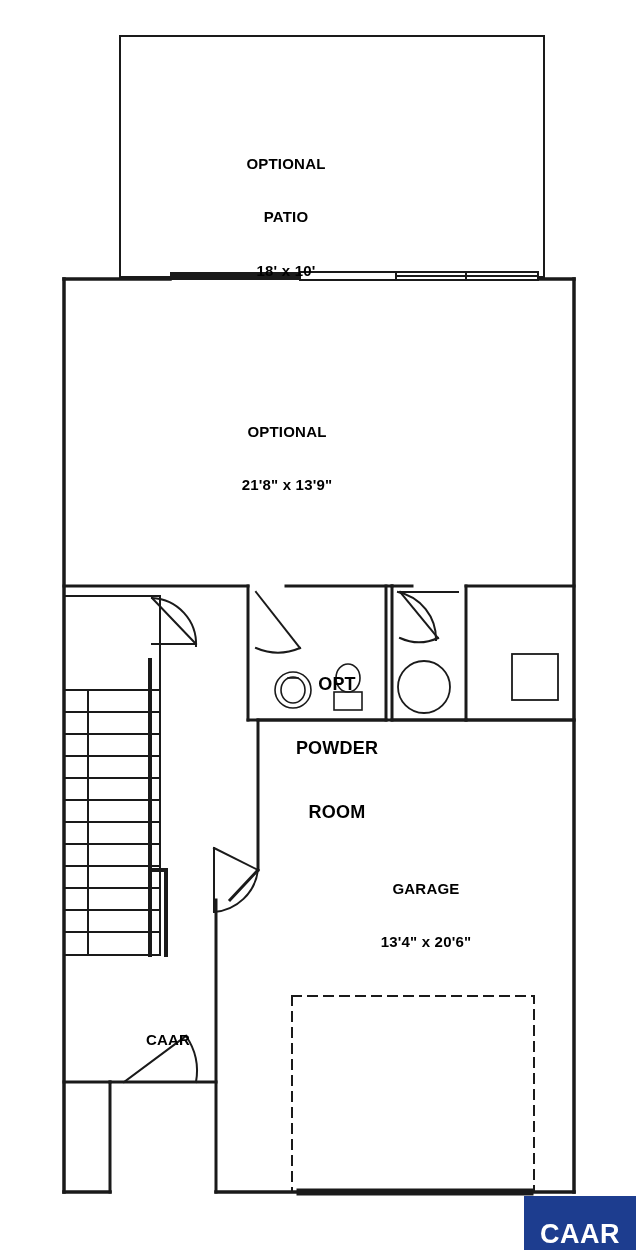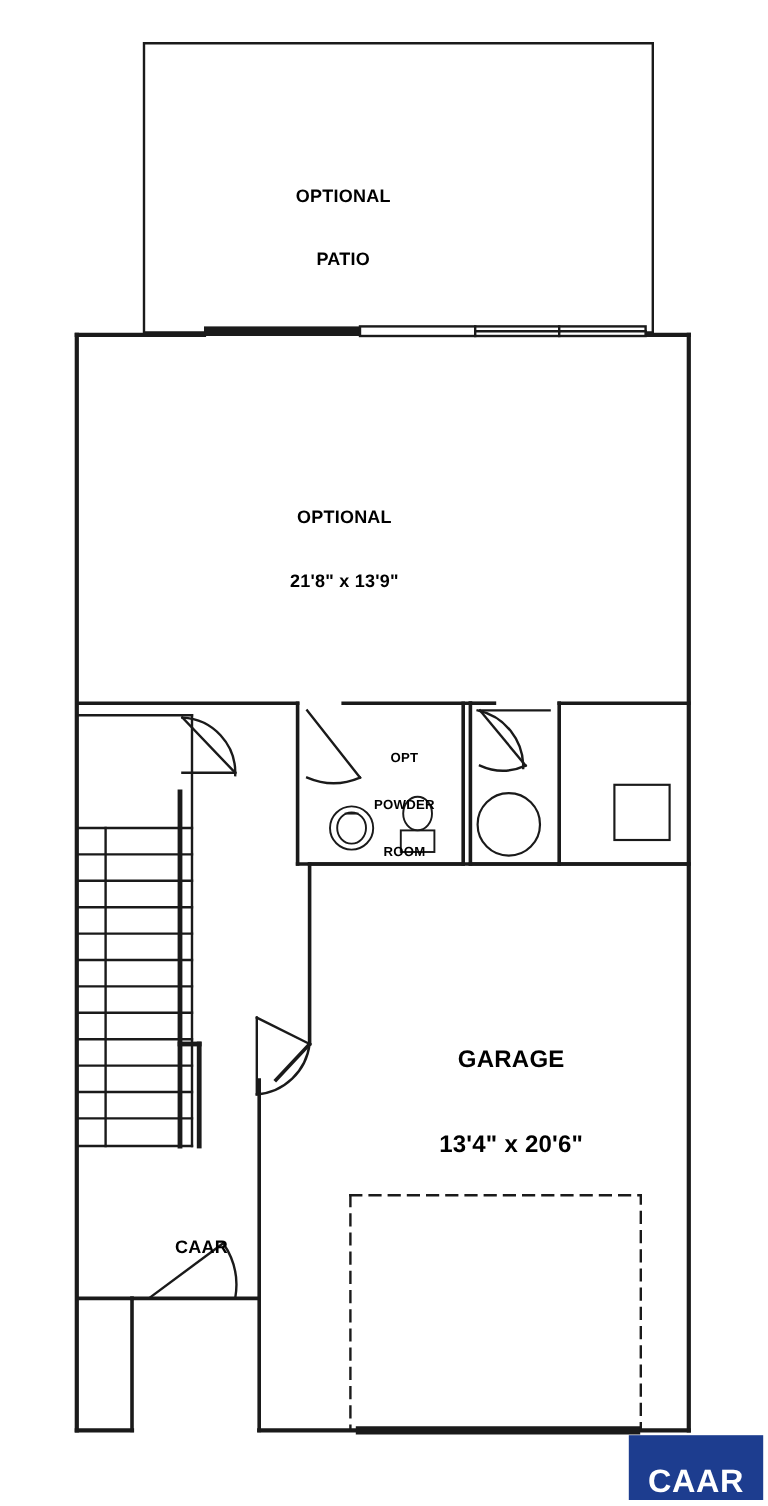--- a/index.html
+++ b/index.html
@@ -37,23 +37,23 @@
     font-weight: bold;
     letter-spacing: 0.2px;
     white-space: pre;
     pointer-events: none;
   }
   .room-label .ln {
     display: block;
   }
   .lbl-optional-patio { left: 186px; top: 120px; width: 200px; font-size: 15px; }
   .lbl-optional-rec    { left: 182px; top: 388px; width: 210px; font-size: 15px; }
-  .lbl-opt-powder      { left: 282px; top: 600px; width: 110px; font-size: 11px; }
+  .lbl-opt-powder      { left: 282px; top: 632px; width: 110px; font-size: 18px; }
   .lbl-mech            { left: 470px; top: 612px; width: 110px; font-size: 15px; }
-  .lbl-garage          { left: 326px; top: 825px; width: 200px; font-size: 20px; }
+  .lbl-garage          { left: 326px; top: 845px; width: 200px; font-size: 15px; }
   .lbl-foyer           { left: 108px; top: 996px; width: 120px; font-size: 15px; }
 
   #caar-logo {
     position: absolute;
     left: 524px;
     top: 1196px;
     width: 112px;
     height: 54px;
     background: #1d3d8f;
     color: #ffffff;
@@ -220,20 +220,21 @@
         <path d="M64 1082 L110 1082"></path>
         <path d="M110 1082 L110 1192"></path>
       </g>
 
     </g>
   </svg>
 
   <div class="room-label lbl-optional-patio">
     <span class="ln">OPTIONAL</span>
     <span class="ln">PATIO</span>
+    <span class="ln">18' x 10'</span>
   </div>
 
   <div class="room-label lbl-optional-rec">
     <span class="ln">OPTIONAL</span>
     <span class="ln">21'8" x 13'9"</span>
   </div>
 
   <div class="room-label lbl-opt-powder">
     <span class="ln">OPT</span>
     <span class="ln">POWDER</span>

